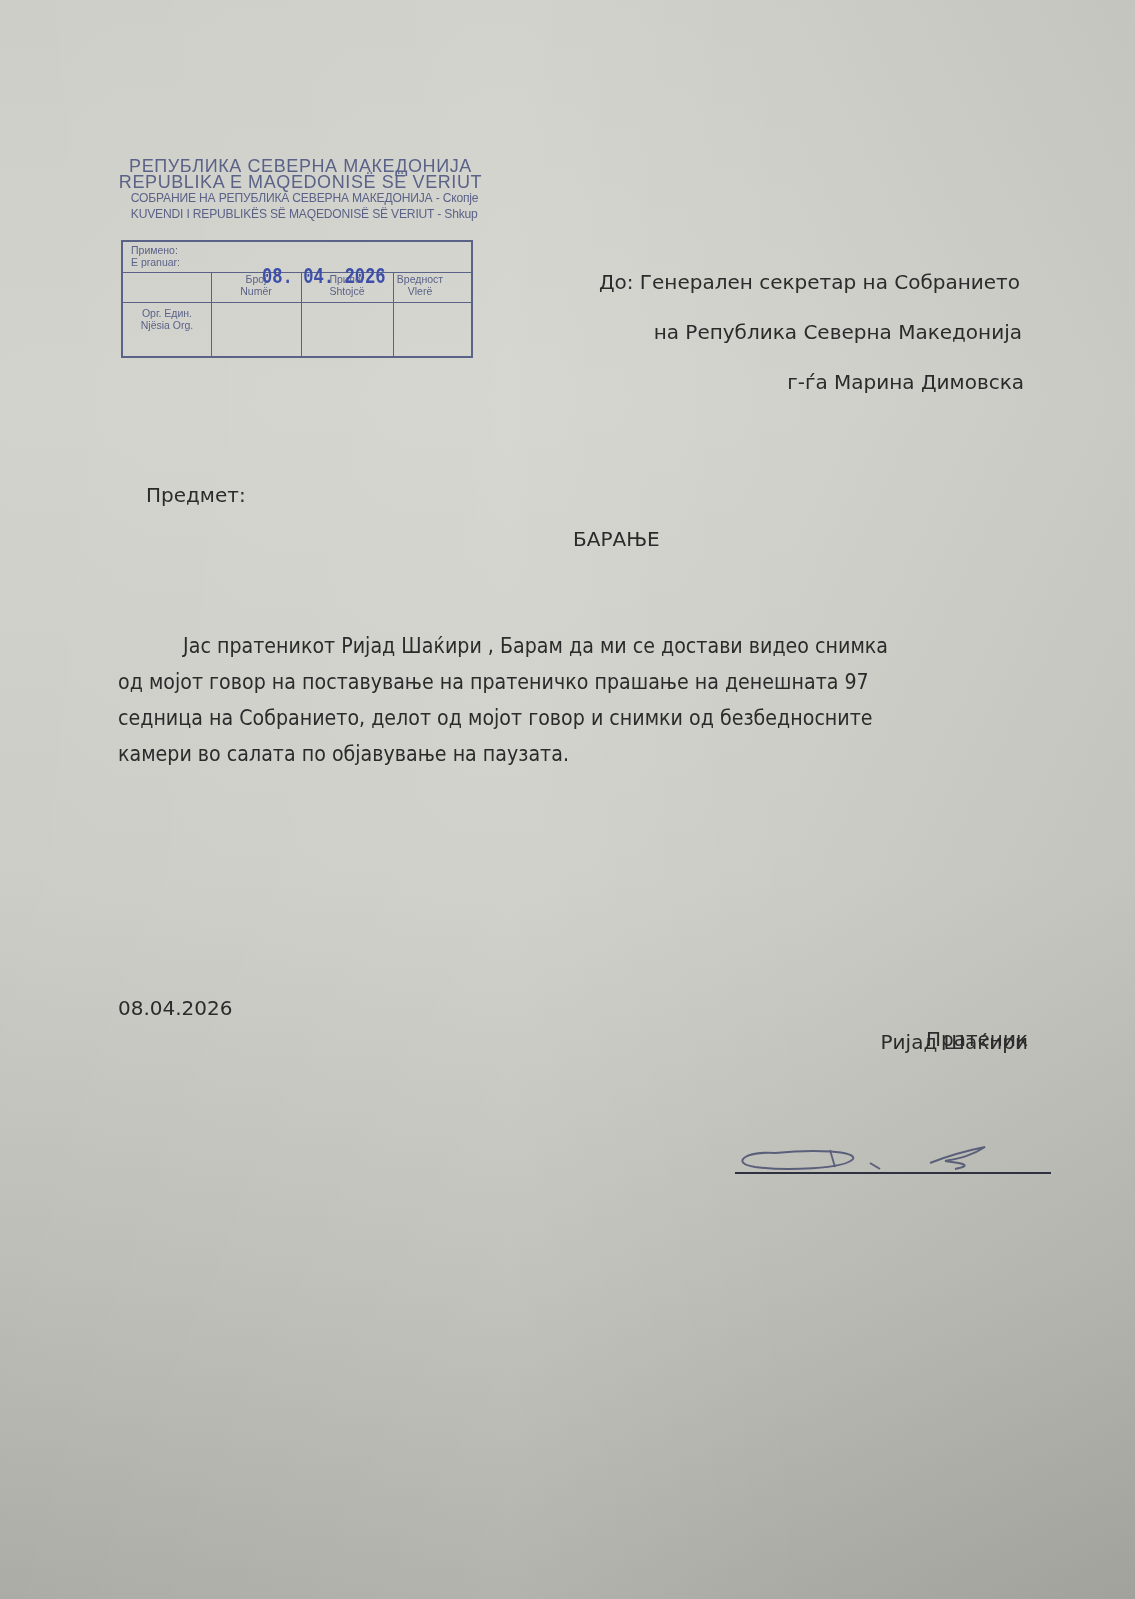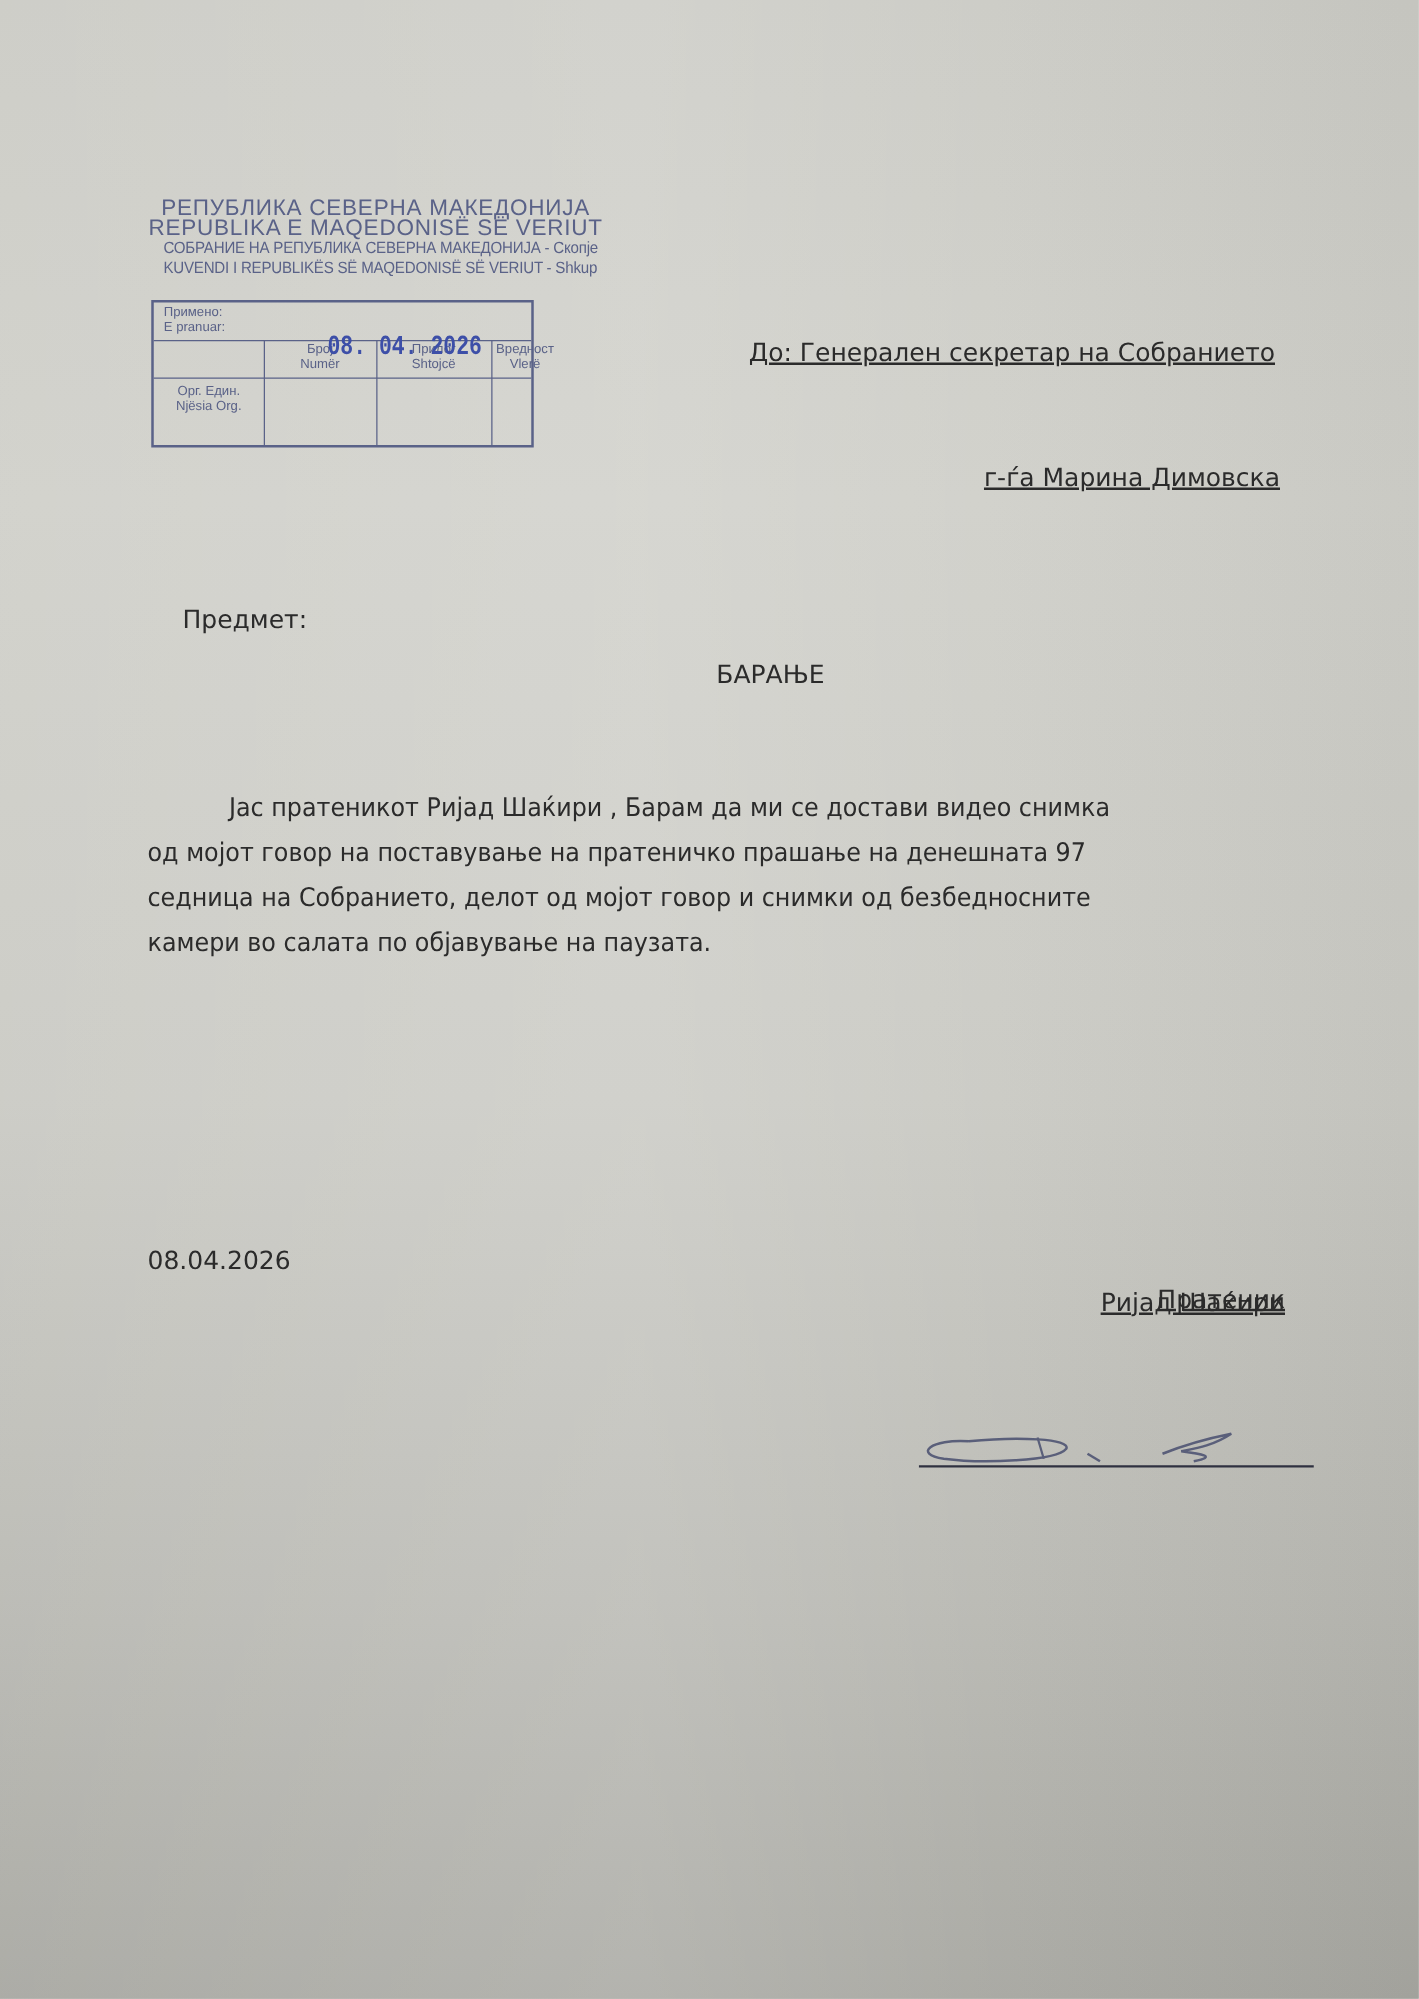--- a/index.html
+++ b/index.html
@@ -17,37 +17,37 @@
     }
     
     .stamp {
       position:absolute; left:118px; top:158px; width:365px;
       color:#5a6288; font-family:"Liberation Sans", sans-serif;
       text-align:center;
     }
     .stamp .ln { font-size:18px; line-height:16px; letter-spacing:0.6px; white-space:nowrap; }
     .stamp .ln.cond { font-size:13px; letter-spacing:-0.2px; transform:scaleX(0.93); transform-origin:center; }
     .stamp-box {
-      position:absolute; left:121px; top:240px; width:306px; height:118px;
+      position:absolute; left:121px; top:240px; width:352px; height:118px;
       border:2px solid #5a6288; box-sizing:border-box; color:#5a6288;
       font-family:"Liberation Sans", sans-serif;
     }
     .stamp-box .recv { position:absolute; left:8px; top:2px; font-size:10.5px; line-height:12px; text-align:left; }
     .stamp-box .hline1 { position:absolute; left:0; right:0; top:30px; border-top:1.5px solid #5a6288; }
     .stamp-box .hline2 { position:absolute; left:0; right:0; top:60px; border-top:1.5px solid #5a6288; }
     .stamp-box .vline { position:absolute; top:30px; bottom:0; border-left:1.5px solid #5a6288; }
     .stamp-box .col { position:absolute; top:31px; height:29px; font-size:10.5px; line-height:12px; text-align:center; }
     .stamp-date {
       position:absolute; left:262px; top:265px; color:#3d4fa8;
       font-family:"Liberation Mono", monospace; font-size:22px; font-weight:bold;
       letter-spacing:0px; transform:scaleX(0.78); transform-origin:left;
       white-space:nowrap;
     }
     .txt { position:absolute; font-family:"DejaVu Sans", sans-serif; font-size:20px; color:#2b2b2b; white-space:nowrap; }
-    .right { text-align:left;text-decoration:underline; }
+    .right { text-align:left; }
     .body-text {
       position:absolute; left:118px; top:628px; width:900px;
       font-size:20.5px; line-height:36px; color:#2b2b2b;
       transform:scaleX(0.93); transform-origin:left;
     }
     .body-text .ln { white-space:nowrap; }
     .signature { position:absolute; left:735px; top:1145px; }
   </style>
 </head>
 <body>
@@ -85,20 +85,21 @@
       <div>Shtojcë</div>
     </div>
     <div class="col" style="left:254px; width:86px;">
       <div>Вредност</div>
       <div>Vlerë</div>
     </div>
   </div>
   <div class="stamp-date">08. 04. 2026</div>
 
   <div class="txt right" style="right:115px; top:270px;">До: Генерален секретар на Собранието</div>
+  <div class="txt right" style="right:113px; top:320px;">на Република Северна Македонија</div>
   <div class="txt right" style="right:111px; top:370px;">г-ѓа Марина Димовска</div>
 
   <div class="txt" style="left:134px; top:483px;margin-left:12px;">Предмет:</div>
   <div class="txt" style="left:528px; top:527px;margin-left:45px;">БАРАЊЕ</div>
 
   <div class="body-text">
     <div class="ln" style="padding-left:70px;">Јас  пратеникот Ријад Шаќири , Барам да ми се достави видео снимка</div>
     <div class="ln">од мојот говор на поставување на пратеничко прашање на денешната 97</div>
     <div class="ln">седница на Собранието, делот од мојот говор и снимки од безбедносните</div>
     <div class="ln">камери во салата по објавување на паузата.</div>

